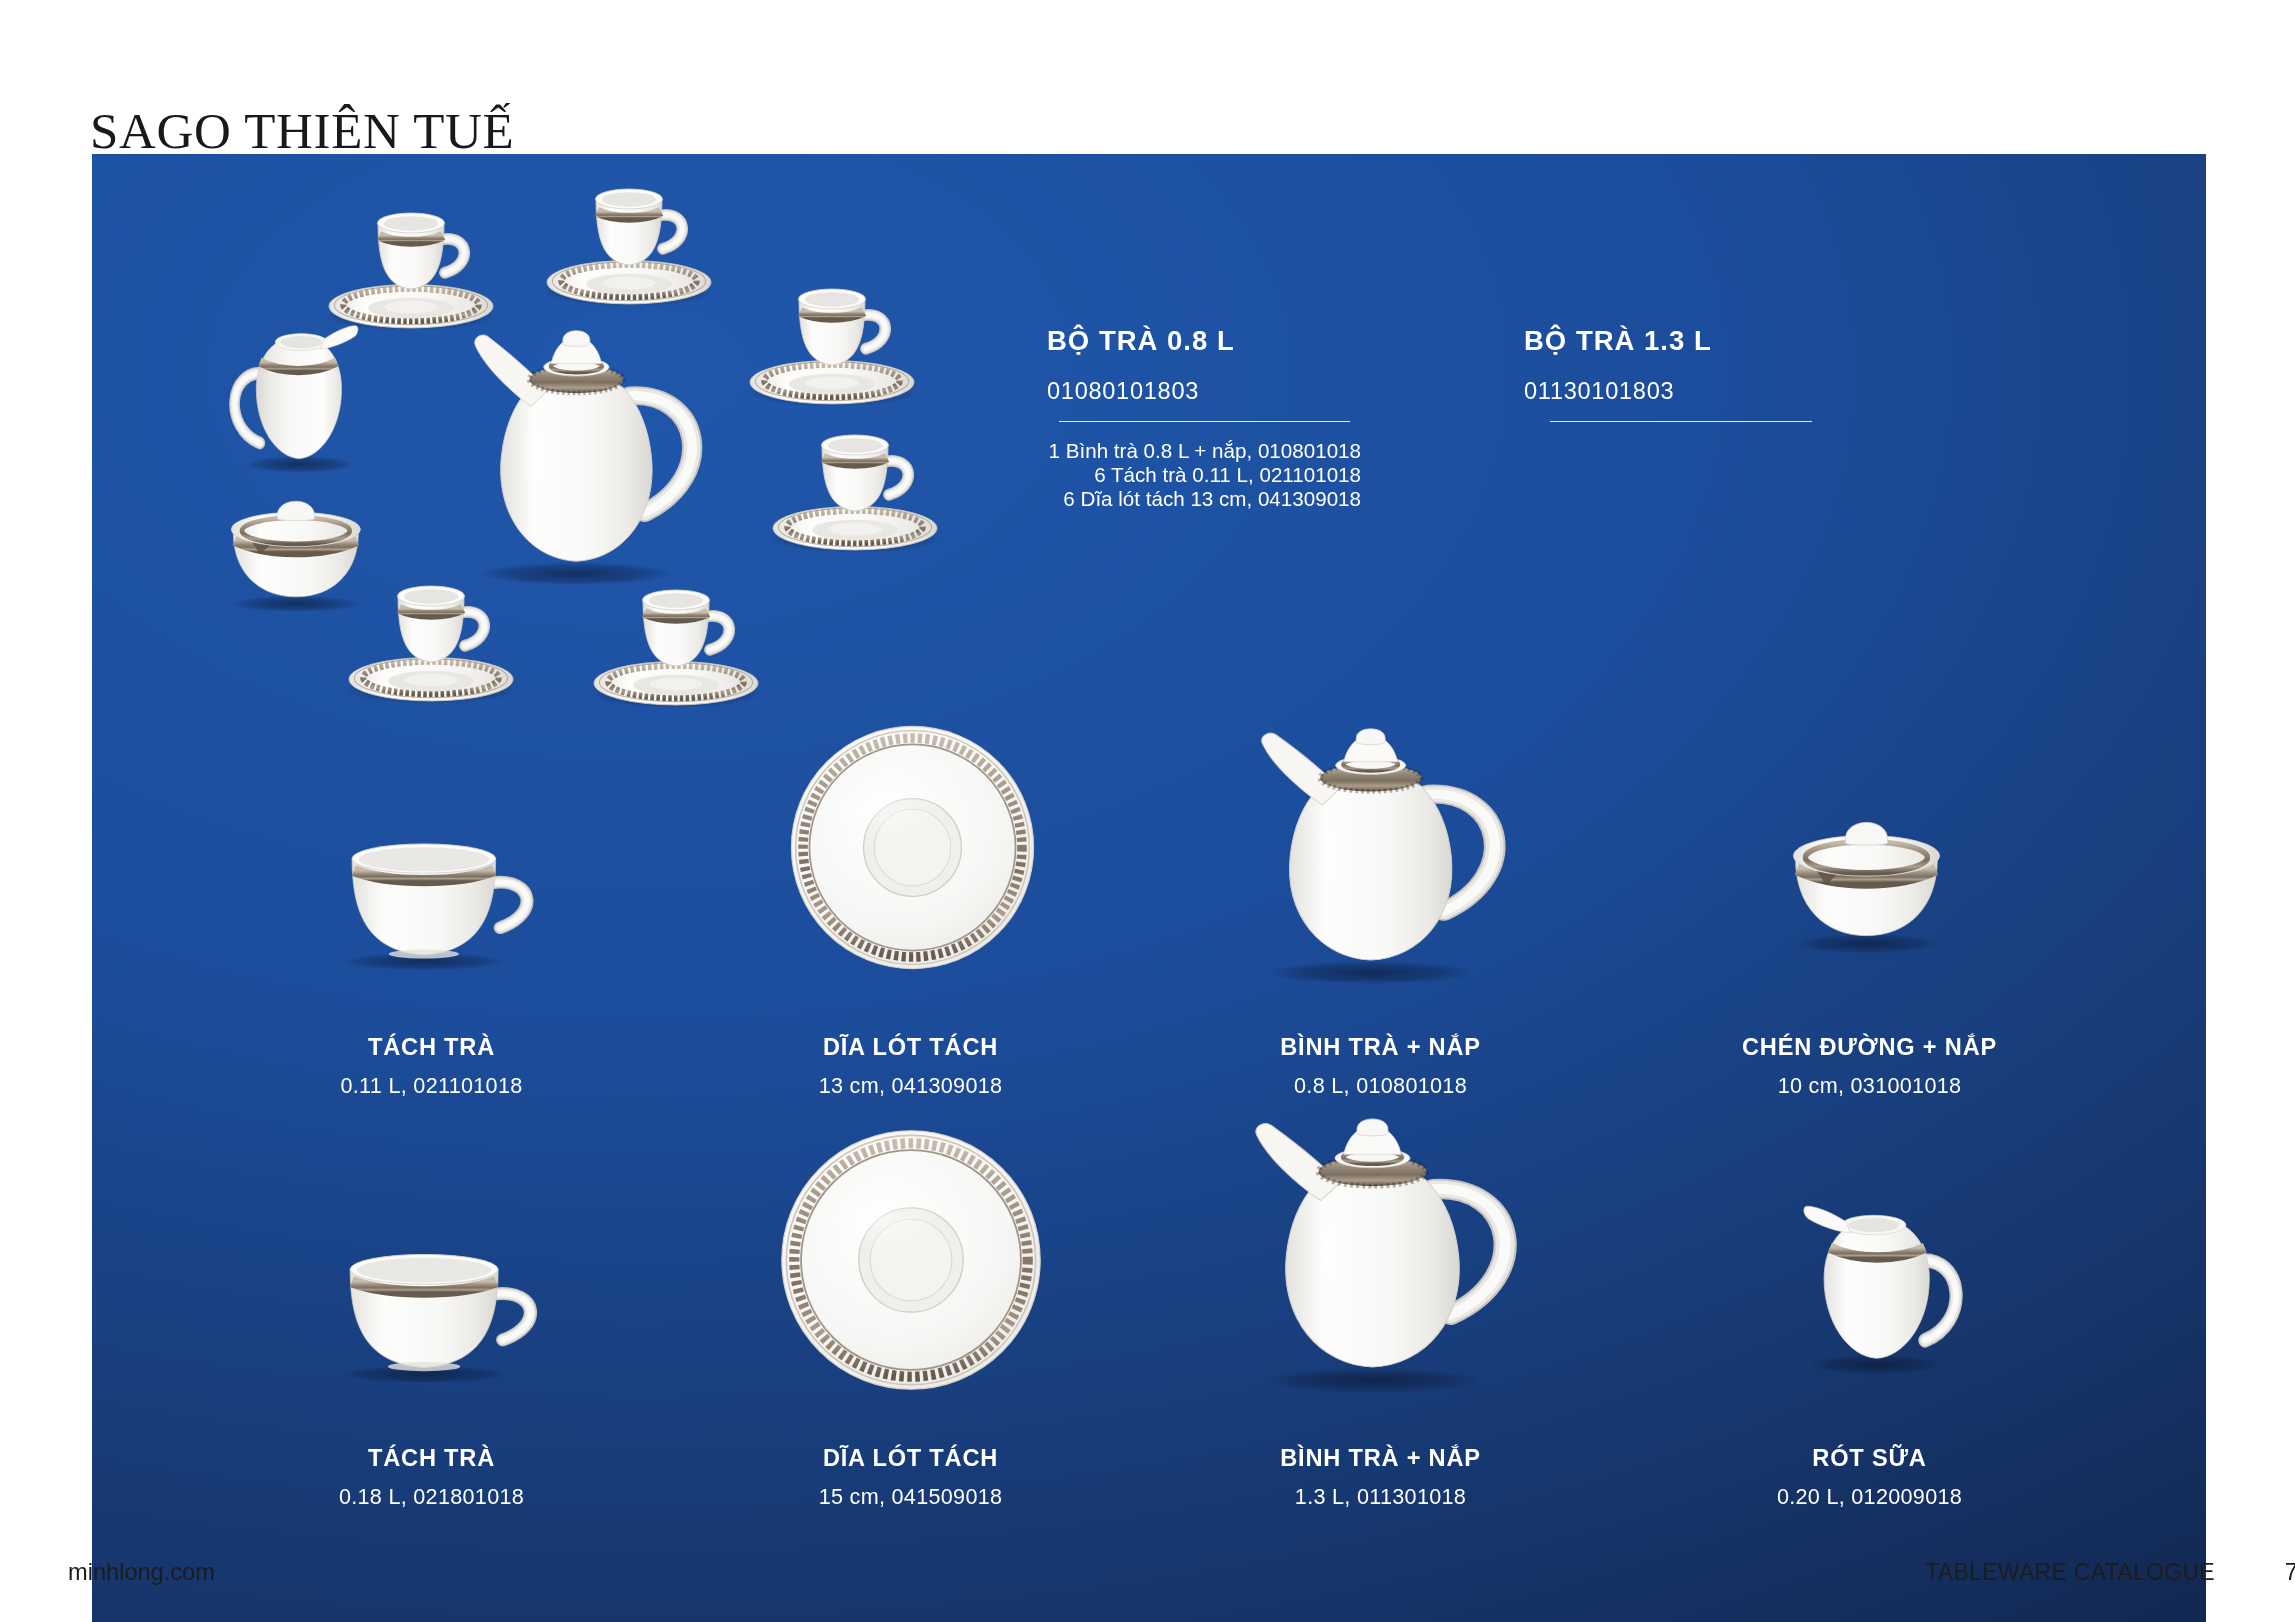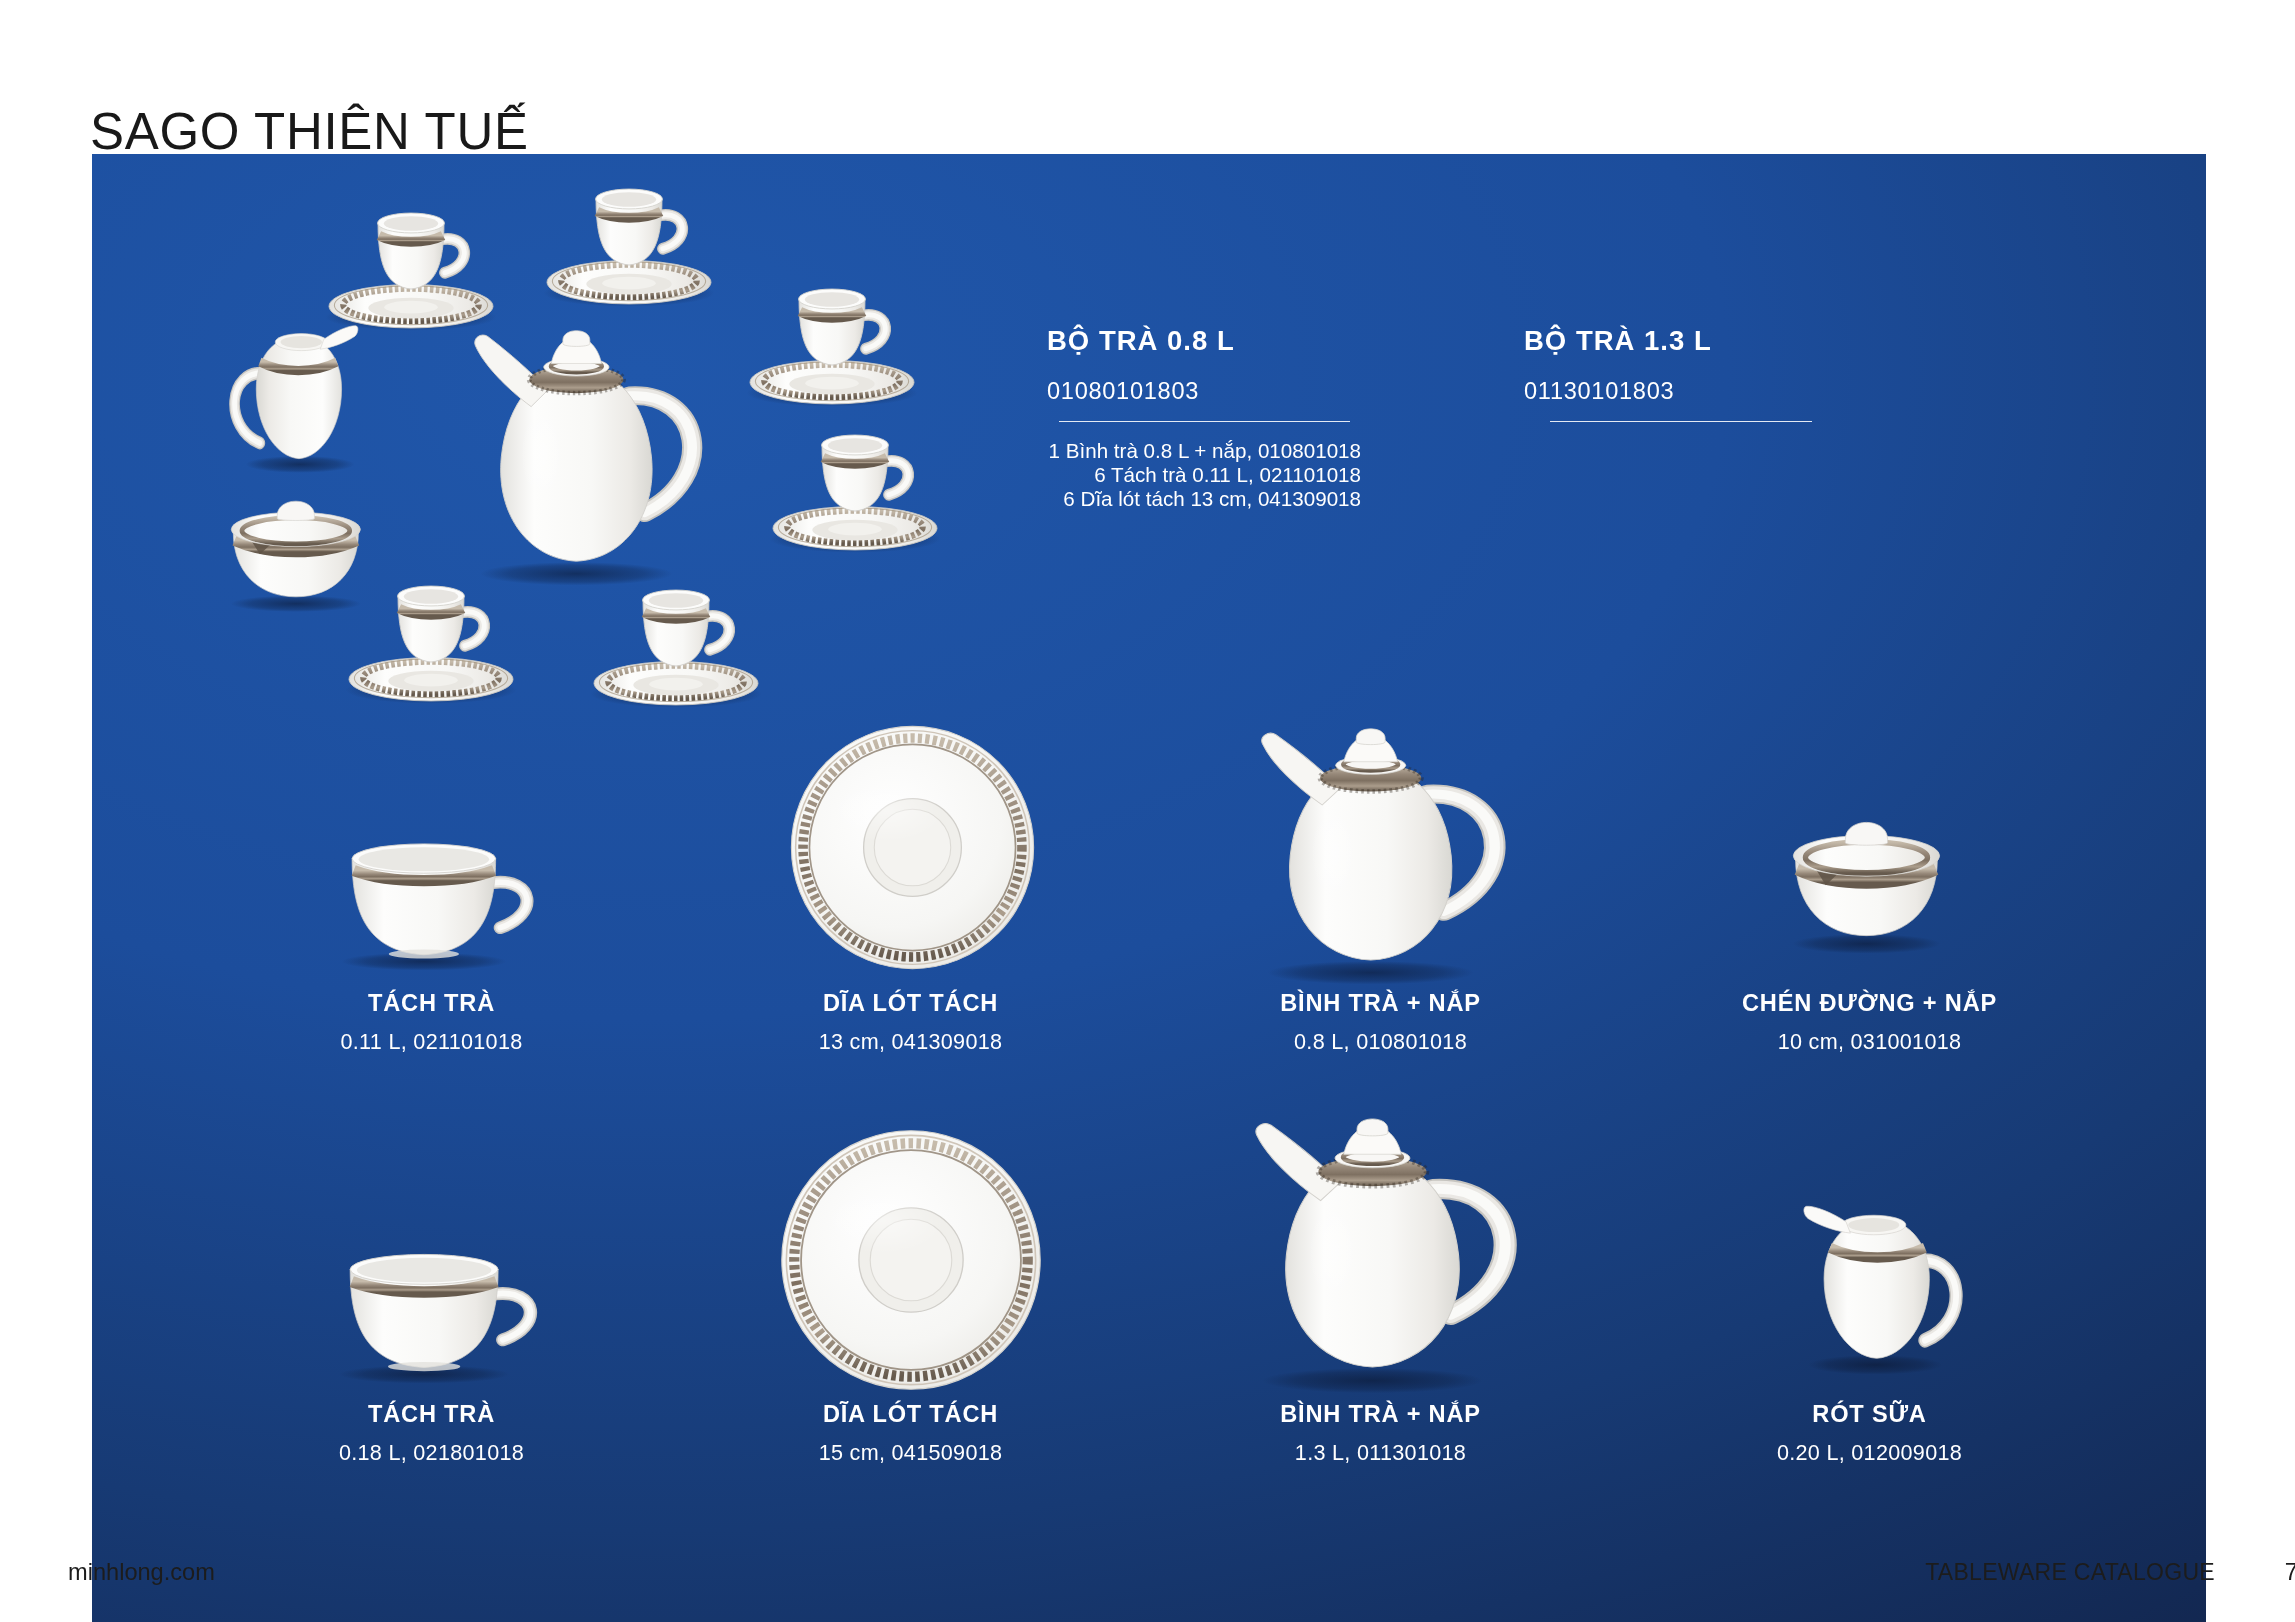--- a/index.html
+++ b/index.html
@@ -2,35 +2,35 @@
 <html style="font-size:10.5px"><head>
 <meta charset="utf-8">
 <style>
   html,body{margin:0;padding:0;}
   body{
     width:2295px;height:1623px;position:relative;background:#ffffff;
     font-family:"Liberation Sans", sans-serif;overflow:hidden;
   }
   .page-title{
     position:absolute;left:90px;top:68px;
-    font-family:Liberation Sans, sans-serif;
+    font-family:Liberation Serif, serif;
     font-size:51px;font-weight:500;letter-spacing:0.7px;color:#191919;white-space:nowrap;
   }
   .panel{
     position:absolute;left:92px;top:154px;width:2114px;height:1550px;
     background:radial-gradient(135% 110% at 26% 14%, #2057ab 0%, #1c4d9c 38%, #173a74 68%, #112145 100%);
   }
   .art{position:absolute;overflow:visible;}
   .mirror{transform:scaleX(-1);}
   .info-block{position:absolute;color:#ffffff;}
   .set-title{font-size:27.5px;font-weight:600;letter-spacing:1px;white-space:nowrap;}
   .set-code{margin-top:21px;font-size:23.6px;font-weight:300;letter-spacing:0.7px;}
   .set-divider{margin-top:15.7px;border:none;border-top:1.3px solid rgba(255,255,255,.88);}
   .set-items{margin-top:17px;font-size:20.6px;font-weight:300;line-height:24px;white-space:nowrap;text-align:right;}
-  .label{position:absolute;width:497px;text-align:center;color:#ffffff;}
+  .label{position:absolute;width:497px;text-align:center;color:#ffffff;margin-top:44px;}
   .label .p-name{font-size:23.6px;font-weight:600;letter-spacing:0.8px;white-space:nowrap;}
   .label .p-spec{margin-top:11.8px;font-size:21.6px;font-weight:300;letter-spacing:0.3px;white-space:nowrap;}
   .footer-item{position:absolute;top:1559px;font-size:23.6px;color:#1c1c1c;white-space:nowrap;}
   .hiddensvg{position:absolute;width:0;height:0;}
 </style>
 </head>
 <body>
 
 <svg class="hiddensvg" aria-hidden="true">
   <defs>

